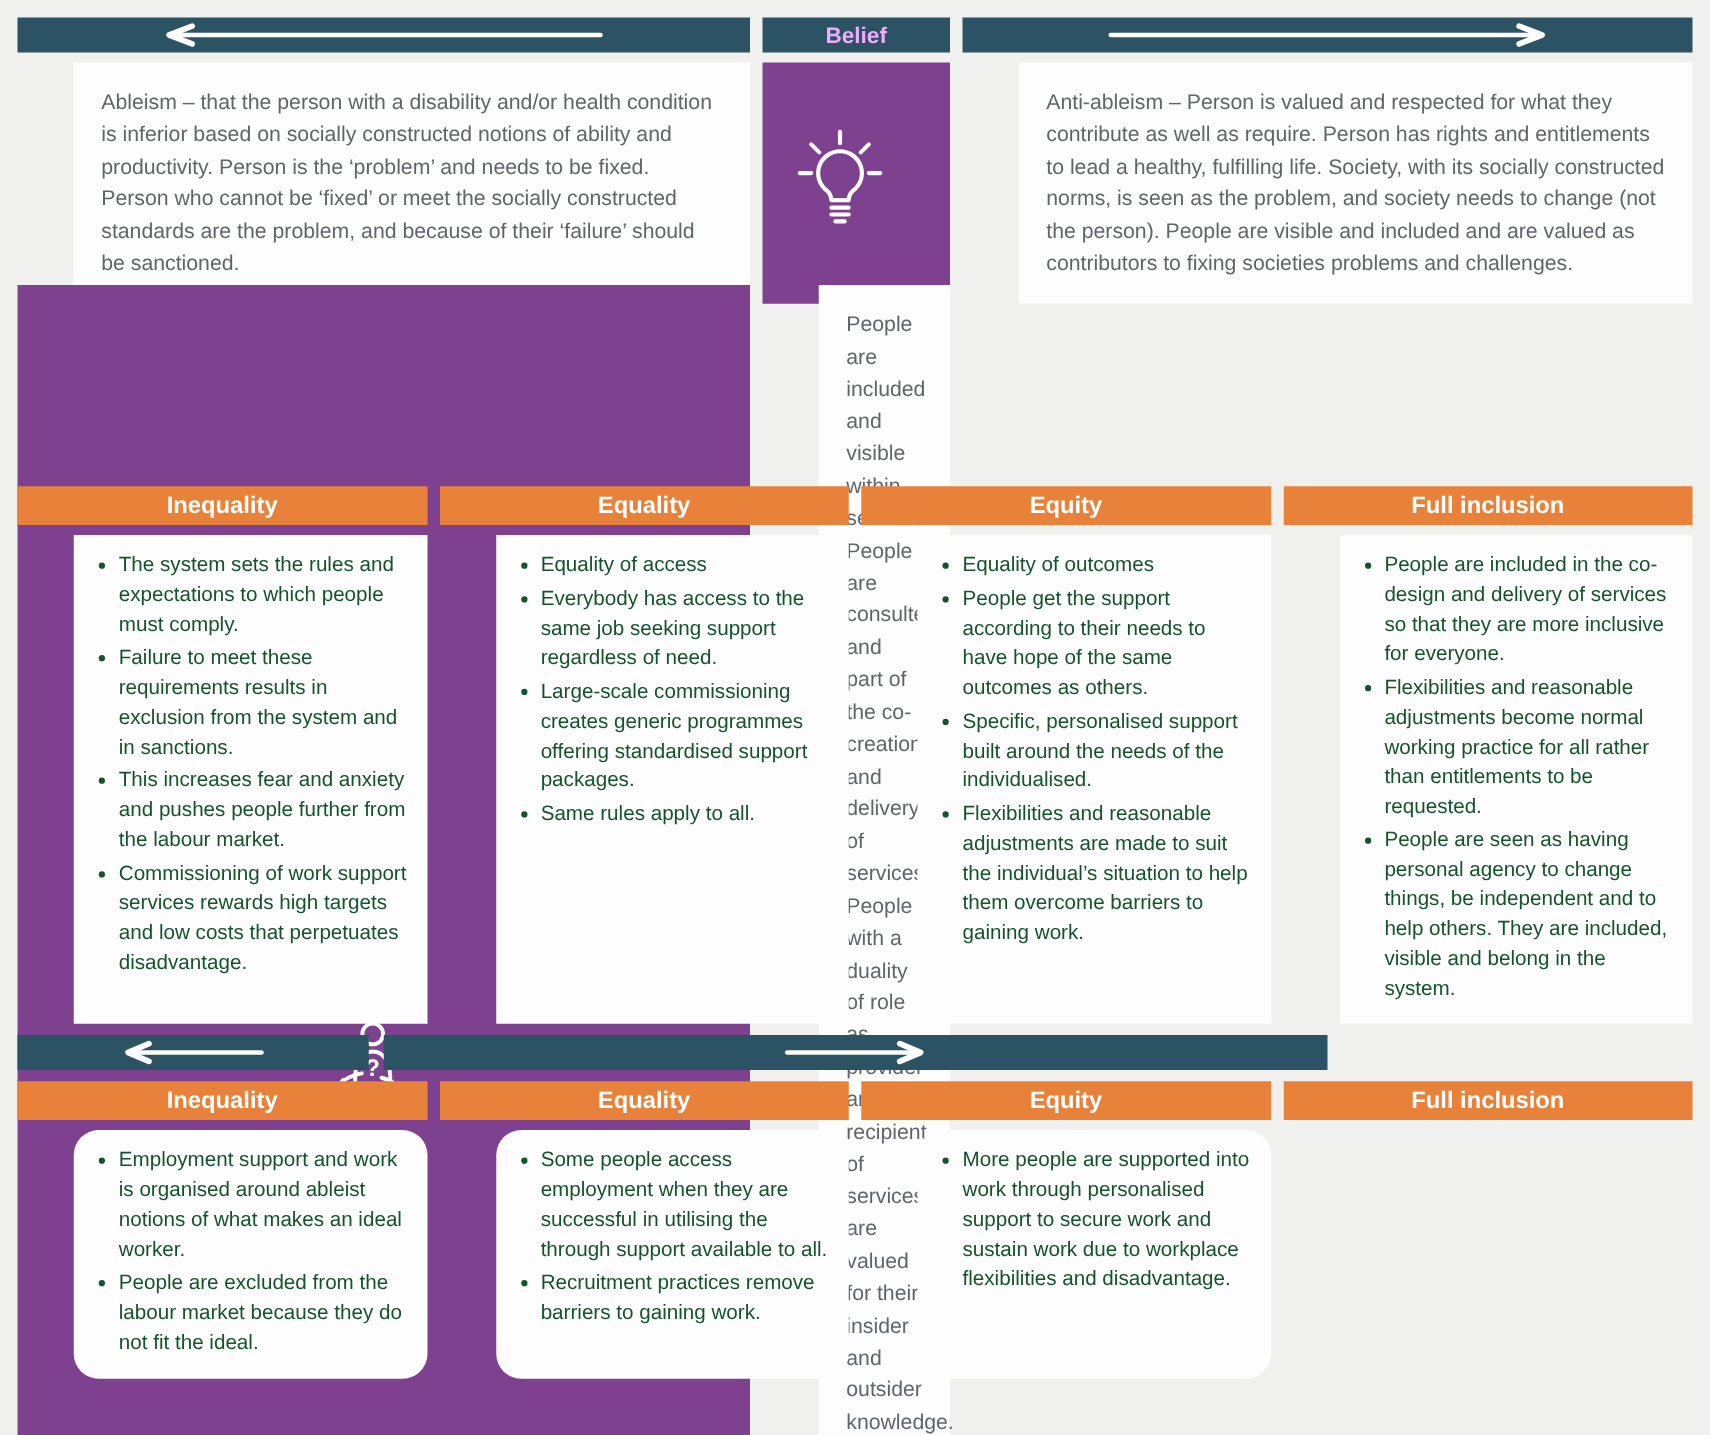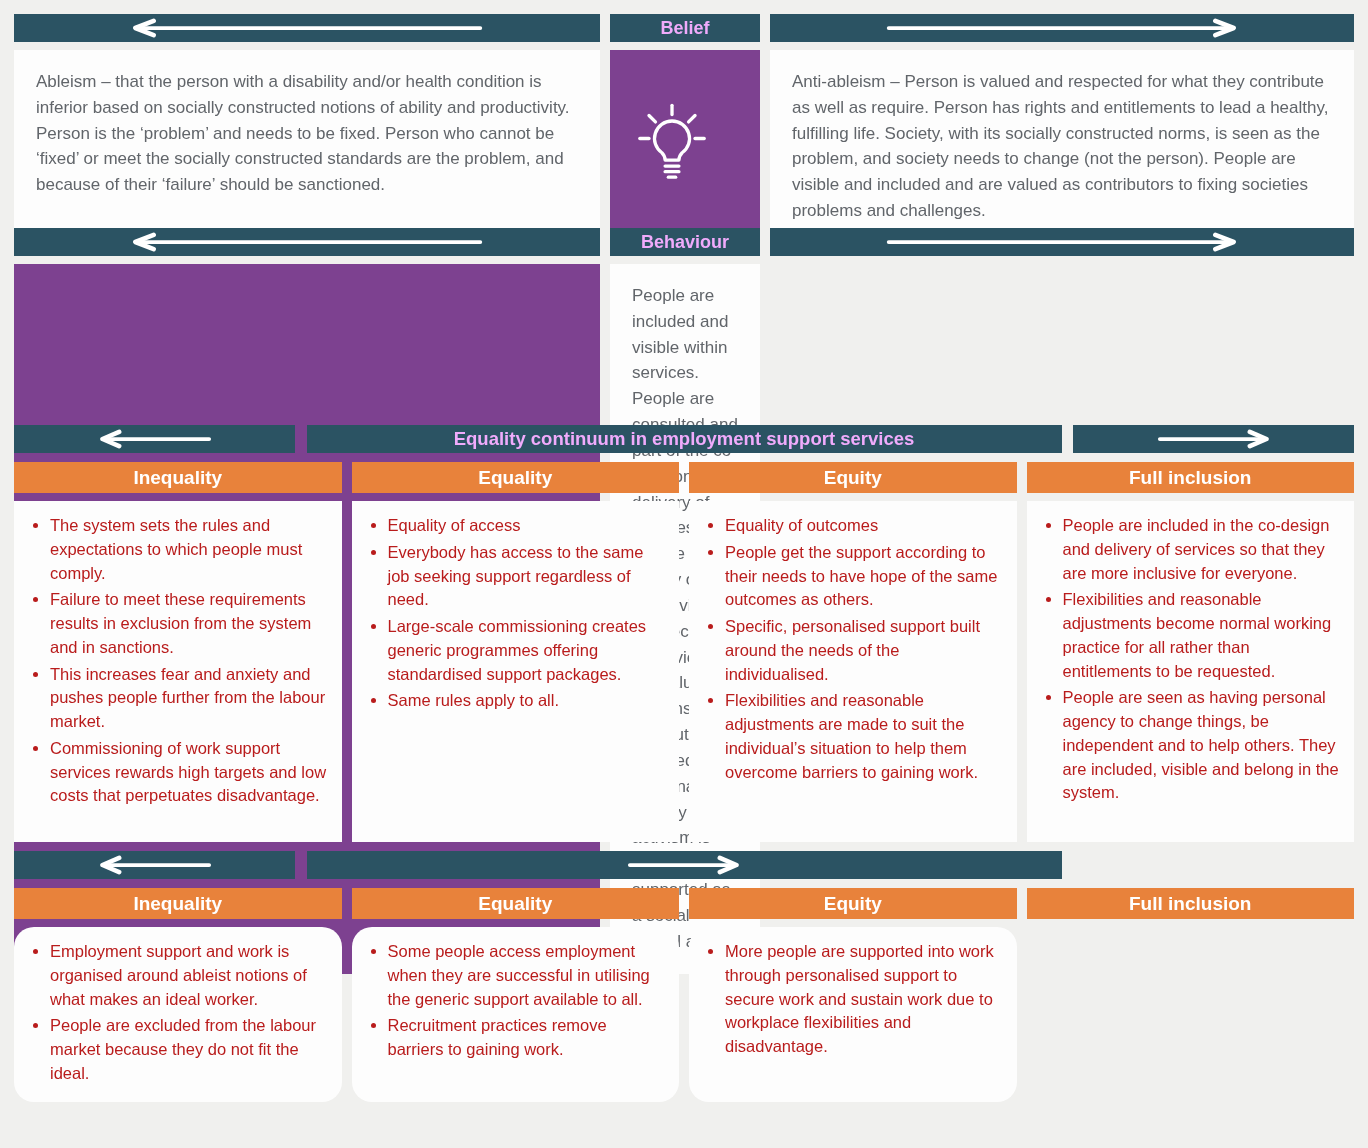--- a/index.html
+++ b/index.html
@@ -15,21 +15,21 @@
   .teal-bar{
     background:#2b5363;color:#f0abfc;
     display:flex;align-items:center;justify-content:center;
     font-weight:bold;font-size:18px;
   }
   .orange-bar{
     background:#e8823b;color:#ffffff;
     display:flex;align-items:center;justify-content:center;
     font-weight:bold;font-size:19px;height:31px;
   }
-  .white-box{background:#fdfdfd;}
+  .white-box{background:#fdfdfd;margin-left:45px;}
   .arrow-svg{height:20px;display:block;}
 
   
   .top-grid{display:grid;grid-template-columns:586px 150px 1fr;column-gap:10px;}
   .hdr-row{height:28px;margin-bottom:8px;}
   .hdr-row .teal-bar{height:28px;}
   .belief-content{height:168px;margin-bottom:10px;}
   .behaviour-content{height:148px;margin-bottom:13px;}
   .top-text{
     box-sizing:border-box;padding:19px 22px;
@@ -45,21 +45,21 @@
   .cont-hdr .teal-bar{height:28px;font-size:18.5px;}
   .cols{display:grid;grid-template-columns:repeat(4,1fr);column-gap:10px;}
   .col{display:flex;flex-direction:column;}
   .col .orange-bar{margin-bottom:8px;}
   .col-body{
     box-sizing:border-box;flex:1;
     padding:13px 14px 13px 10px;
   }
   .col-body ul{margin:0;padding:0 0 0 26px;}
   .col-body li{
-    color:#b91c1c;font-size:16.5px;line-height:1.44;
+    color:#14532d;font-size:16.5px;line-height:1.44;
     margin:0 0 3px 0;
   }
   .sec1 .col-body{min-height:341px;}
   .sec1{margin-bottom:9px;}
   .sec2 .col-body{min-height:171px;border-radius:20px;}
 </style>
 </head>
 <body>
 
 <div class="page">
@@ -97,77 +97,39 @@
           <path d="M50 25 a19 19 0 0 1 11 34.5 c-2.2 2.2 -3.5 4.5 -3.5 8 h-15 c0 -3.5 -1.3 -5.8 -3.5 -8 A19 19 0 0 1 50 25 z" stroke-linejoin="round"></path>
           <line x1="42.5" y1="74" x2="57.5" y2="74"></line>
           <line x1="42.5" y1="80" x2="57.5" y2="80"></line>
           <line x1="46" y1="86" x2="54" y2="86"></line>
         </svg>
       </span>
     </div>
     <div class="white-box top-text">Anti-ableism – Person is valued and respected for what they contribute as well as require. Person has rights and entitlements to lead a healthy, fulfilling life. Society, with its socially constructed norms, is seen as the problem, and society needs to change (not the person). People are visible and included and are valued as contributors to fixing societies problems and challenges.</div>
   </div>
 
-  <div class="top-grid hdr-row">
-    <div class="teal-bar">
-      <span>
-        <svg class="arrow-svg" width="440" viewBox="0 0 440 24" fill="none" stroke="#ffffff">
-          <path d="M428 12 H20" stroke-width="4.5" stroke-linecap="round"></path>
-          <path d="M36 3.5 L14 12 L36 20.5" stroke-width="5.5" stroke-linecap="round" stroke-linejoin="round"></path>
-        </svg>
-      </span>
-    </div>
-    <div class="teal-bar">Behaviour</div>
-    <div class="teal-bar">
-      <span>
-        <svg class="arrow-svg" width="440" viewBox="0 0 440 24" fill="none" stroke="#ffffff">
-          <path d="M12 12 H420" stroke-width="4.5" stroke-linecap="round"></path>
-          <path d="M404 3.5 L426 12 L404 20.5" stroke-width="5.5" stroke-linecap="round" stroke-linejoin="round"></path>
-        </svg>
-      </span>
-    </div>
-  </div>
 
   <div class="top-grid behaviour-content">
     <div class="icon-box">
       <span>
         <svg width="112" height="112" viewBox="0 0 100 100" fill="none" stroke="#ffffff" stroke-width="3.6" stroke-linecap="round" stroke-linejoin="round">
           <circle cx="54" cy="22" r="9.5"></circle>
           <path d="M38 66 c-1 -18 6 -28 16 -28 c10 0 17 10 16 28"></path>
           <text x="54" y="60" text-anchor="middle" fill="#ffffff" stroke="none" font-size="22" font-weight="bold" font-family="Liberation Sans, sans-serif">?</text>
           <path d="M44 58 C32 60 24 66 20 74"></path>
           <path d="M27 64 L18 76 L32 78"></path>
           <path d="M62 62 C72 64 78 70 81 78"></path>
           <path d="M74 68 L84 80 L70 82"></path>
         </svg>
       </span>
     </div>
     <div class="white-box top-text">People are included and visible within services. People are consulted and part of the co-creation and delivery of services. People with a duality of role as provider and recipient of services are valued for their insider and outsider knowledge. Personal agency and activism is utilised and supported as a social capital asset.</div>
   </div>
 
   <div class="sec1">
-    <div class="cont-hdr">
-      <div class="teal-bar">
-        <span>
-          <svg class="arrow-svg" width="150" viewBox="0 0 150 24" fill="none" stroke="#ffffff">
-            <path d="M140 12 H18" stroke-width="4.5" stroke-linecap="round"></path>
-            <path d="M32 3.5 L12 12 L32 20.5" stroke-width="5.5" stroke-linecap="round" stroke-linejoin="round"></path>
-          </svg>
-        </span>
-      </div>
-      <div class="teal-bar">Equality continuum in employment support services</div>
-      <div class="teal-bar">
-        <span>
-          <svg class="arrow-svg" width="150" viewBox="0 0 150 24" fill="none" stroke="#ffffff">
-            <path d="M10 12 H132" stroke-width="4.5" stroke-linecap="round"></path>
-            <path d="M118 3.5 L138 12 L118 20.5" stroke-width="5.5" stroke-linecap="round" stroke-linejoin="round"></path>
-          </svg>
-        </span>
-      </div>
-    </div>
     <div class="cols">
       <div class="col">
         <div class="orange-bar">Inequality</div>
         <div class="col-body white-box">
           <ul>
             <li>The system sets the rules and expectations to which people must comply.</li>
             <li>Failure to meet these requirements results in exclusion from the system and in sanctions.</li>
             <li>This increases fear and anxiety and pushes people further from the labour market.</li>
             <li>Commissioning of work support services rewards high targets and low costs that perpetuates disadvantage.</li>
           </ul>
@@ -234,21 +196,21 @@
           <ul>
             <li>Employment support and work is organised around ableist notions of what makes an ideal worker.</li>
             <li>People are excluded from the labour market because they do not fit the ideal.</li>
           </ul>
         </div>
       </div>
       <div class="col">
         <div class="orange-bar">Equality</div>
         <div class="col-body white-box">
           <ul>
-            <li>Some people access employment when they are successful in utilising the generic support available to all.</li>
+            <li>Some people access employment when they are successful in utilising the through support available to all.</li>
             <li>Recruitment practices remove barriers to gaining work.</li>
           </ul>
         </div>
       </div>
       <div class="col">
         <div class="orange-bar">Equity</div>
         <div class="col-body white-box">
           <ul>
             <li>More people are supported into work through personalised support to secure work and sustain work due to workplace flexibilities and disadvantage.</li>
           </ul>

